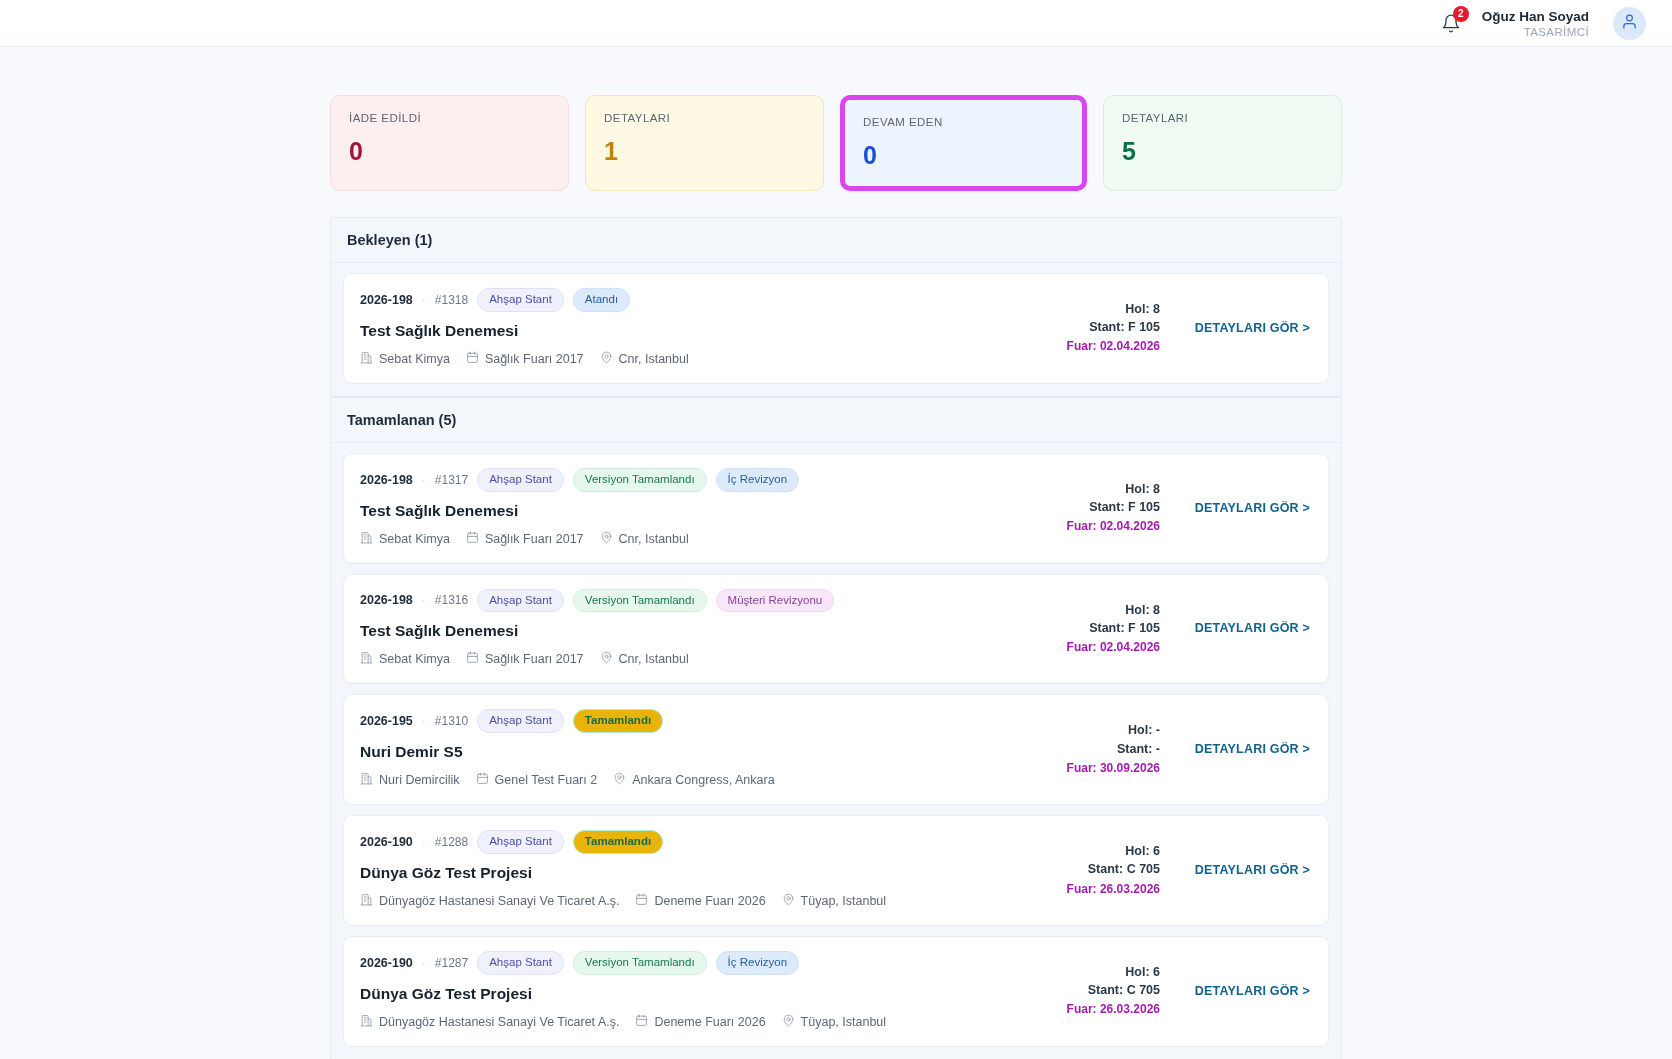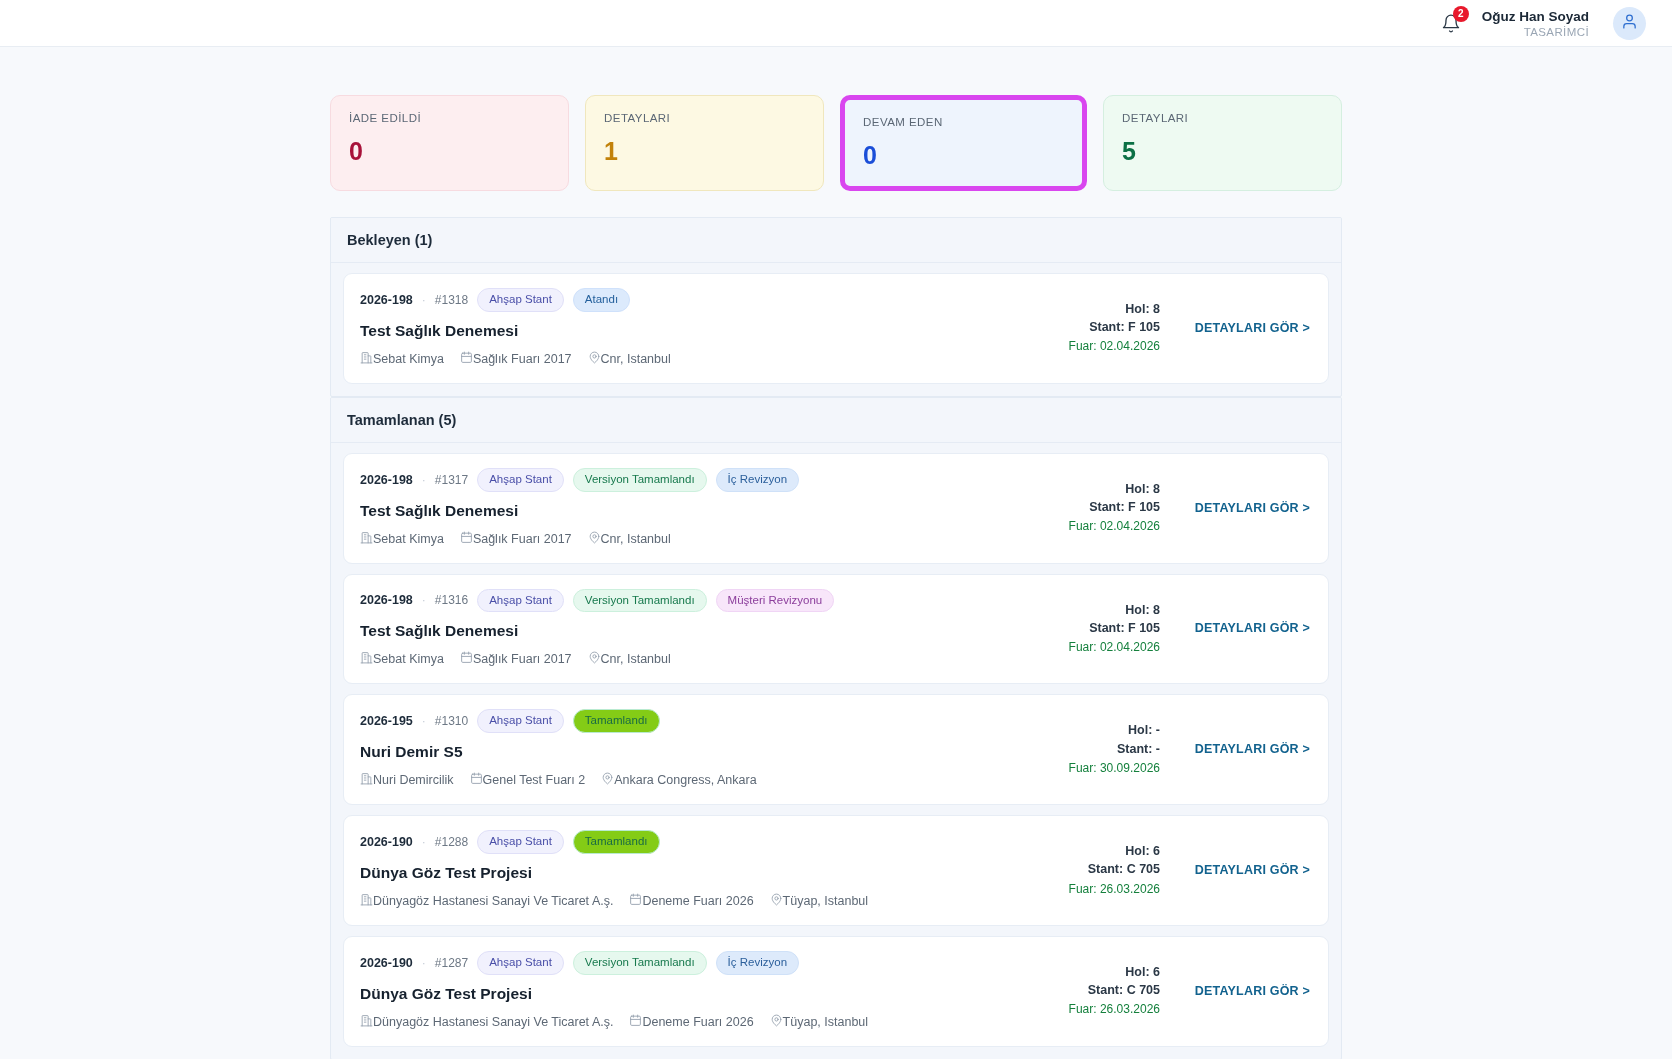--- a/index.html
+++ b/index.html
@@ -137,46 +137,46 @@
     padding: 4px 11px;
     border-radius: 999px;
     white-space: nowrap;
     line-height: 1.2;
   }
   .chip.violet { background: #f1f1fd; border: 1px solid #e0e0f8; color: #4a4fa8; }
   .chip.lblue  { background: #dceafc; border: 1px solid #cfe1fb; color: #24609c; }
   .chip.mint   { background: #e6f8ee; border: 1px solid #ccf0dd; color: #17794d; }
   .chip.sky    { background: #ddeafb; border: 1px solid #cfe1f8; color: #2b5f9b; }
   .chip.pink   { background: #f8e6fa; border: 1px solid #f0d5f5; color: #8c3f9c; }
-  .chip.green  { background: #84cc16; border: 1px solid #b9ead0; color: #1a6b44; }
+  .chip.green  { background: #eab308; border: 1px solid #b9ead0; color: #1a6b44; font-weight: bold; }
 
   .title {
     font-size: 15.5px;
     font-weight: 700;
     color: #16212e;
     margin-bottom: 10px;
   }
   .meta { display: flex; align-items: center; gap: 7px; flex-wrap: nowrap; }
-  .meta-item { display: flex; align-items: center; margin-right: 9px; }
+  .meta-item { display: flex; align-items: center; gap: 6px; margin-right: 9px; }
   .meta-item span.t { font-size: 12.5px; color: #5d6875; }
   .meta-item svg { flex: none; }
 
   .card-right {
     flex: none;
     display: flex;
     align-items: center;
     gap: 0;
   }
   .right-info {
     text-align: right;
     width: 180px;
     line-height: 1.45;
   }
   .ri-line { font-size: 12.5px; color: #2b3846; font-weight: 600; }
-  .ri-fair { font-size: 12px; color: #15803d; font-weight: 400; margin-top: 2px; }
+  .ri-fair { font-size: 12px; color: #a21caf; font-weight: 700; margin-top: 2px; }
   .detail-link {
     width: 150px;
     text-align: right;
     font-size: 12.5px;
     font-weight: 700;
     color: #12628e;
     letter-spacing: .2px;
     cursor: pointer;
     white-space: nowrap;
   }

